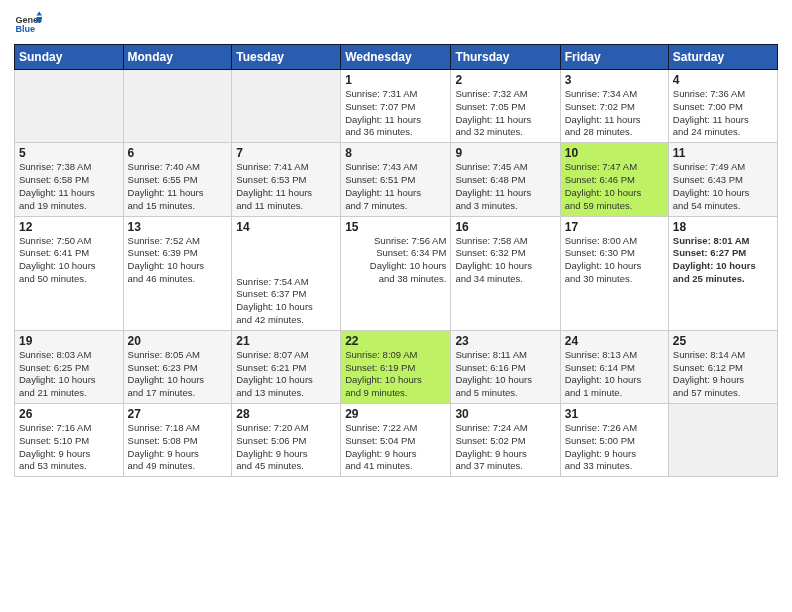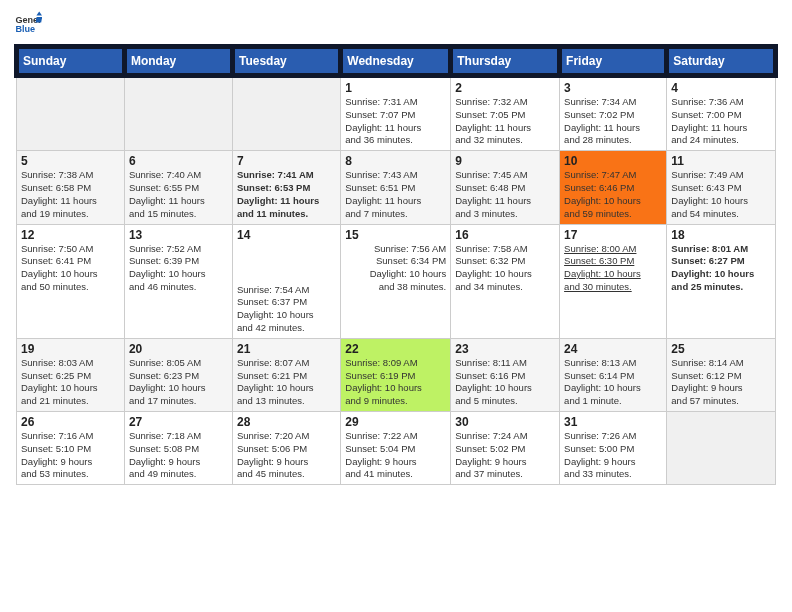--- a/index.html
+++ b/index.html
@@ -47,21 +47,21 @@
       border-collapse: collapse;
       border: 1px solid #ccc;
     }
     .calendar th {
       background: #2a5db0;
       color: #fff;
       font-size: 12px;
       font-weight: bold;
       padding: 5px 4px;
       text-align: left;
-      border: 5px solid #0f172a;
+      border: 1px solid #0f172a;
     }
     .calendar td {
       vertical-align: top;
       border: 1px solid #ccc;
       padding: 3px 4px;
       width: 113px;
       min-height: 78px;
       background: #fff;
     }
     .calendar tr:nth-child(even) td {
@@ -153,40 +153,40 @@
           </td>
           <td style="background: rgb(245, 245, 245);">
             <div class="day-num">6</div>
             <div class="day-info" style="white-space: pre-line;">Sunrise: 7:40 AM
 Sunset: 6:55 PM
 Daylight: 11 hours
 and 15 minutes.</div>
           </td>
           <td style="background: rgb(245, 245, 245);">
             <div class="day-num">7</div>
-            <div class="day-info" style="white-space: pre-line; font-weight: bold;">Sunrise: 7:41 AM
+            <div class="day-info" style="white-space: pre-line;">Sunrise: 7:41 AM
 Sunset: 6:53 PM
 Daylight: 11 hours
 and 11 minutes.</div>
           </td>
           <td style="background: rgb(245, 245, 245);">
             <div class="day-num">8</div>
             <div class="day-info" style="white-space: pre-line;">Sunrise: 7:43 AM
 Sunset: 6:51 PM
 Daylight: 11 hours
 and 7 minutes.</div>
           </td>
           <td style="background: rgb(245, 245, 245);">
             <div class="day-num">9</div>
             <div class="day-info" style="white-space: pre-line;">Sunrise: 7:45 AM
 Sunset: 6:48 PM
 Daylight: 11 hours
 and 3 minutes.</div>
           </td>
-          <td style="background: #f97316;">
+          <td style="background: #bef264;">
             <div class="day-num">10</div>
             <div class="day-info" style="white-space: pre-line;">Sunrise: 7:47 AM
 Sunset: 6:46 PM
 Daylight: 10 hours
 and 59 minutes.</div>
           </td>
           <td style="background: rgb(245, 245, 245);">
             <div class="day-num">11</div>
             <div class="day-info" style="white-space: pre-line;">Sunrise: 7:49 AM
 Sunset: 6:43 PM
@@ -225,21 +225,21 @@
           </td>
           <td>
             <div class="day-num">16</div>
             <div class="day-info" style="white-space: pre-line;">Sunrise: 7:58 AM
 Sunset: 6:32 PM
 Daylight: 10 hours
 and 34 minutes.</div>
           </td>
           <td>
             <div class="day-num">17</div>
-            <div class="day-info" style="white-space: pre-line; text-decoration: underline;">Sunrise: 8:00 AM
+            <div class="day-info" style="white-space: pre-line;">Sunrise: 8:00 AM
 Sunset: 6:30 PM
 Daylight: 10 hours
 and 30 minutes.</div>
           </td>
           <td>
             <div class="day-num">18</div>
             <div class="day-info" style="white-space: pre-line; font-weight: bold;">Sunrise: 8:01 AM
 Sunset: 6:27 PM
 Daylight: 10 hours
 and 25 minutes.</div>

